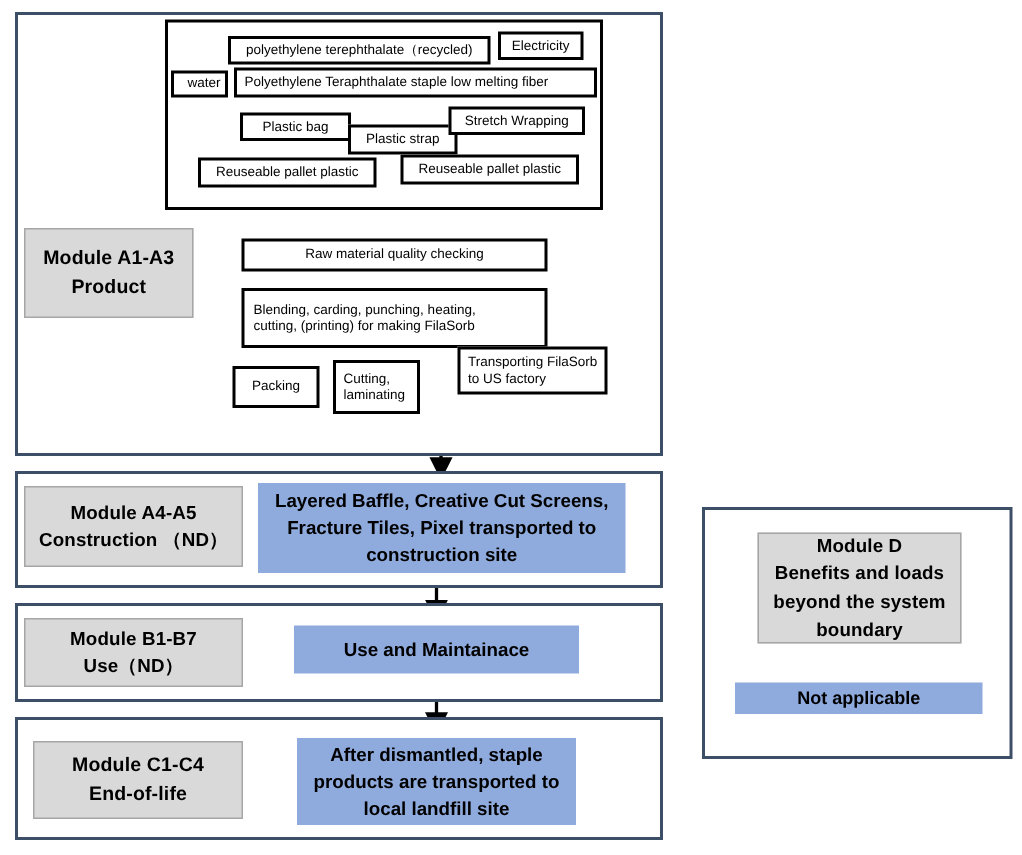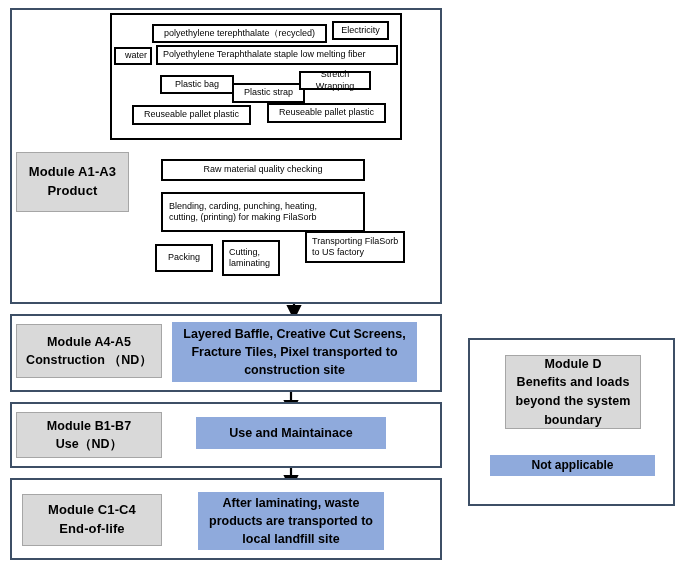--- a/index.html
+++ b/index.html
@@ -102,21 +102,21 @@
     padding-left: 5px;
   }
 
   
   #m-pet        { left: 40px;  top: 9px;   width: 175px; height: 19px; }
   #m-elec       { left: 220px; top: 6px;   width: 57px;  height: 19px; }
   #m-water      { left: 2px;   top: 32px;  width: 38px;  height: 18px; justify-content: flex-end; }
   #m-petfiber   { left: 44px;  top: 30px;  width: 242px; height: 20px; }
   #m-bag        { left: 48px;  top: 60px;  width: 74px;  height: 19px; }
   #m-strap      { left: 120px; top: 68px;  width: 73px;  height: 20px; }
-  #m-stretch    { left: 187px; top: 56px;  width: 72px;  height: 19px; }
+  #m-stretch    { left: 187px; top: 56px;  width: 91px;  height: 19px; }
   #m-pallet1    { left: 20px;  top: 90px;  width: 119px; height: 20px; }
   #m-pallet2    { left: 155px; top: 88px;  width: 119px; height: 20px; }
 
   
   #p-raw        { left: 161px; top: 159px; width: 204px; height: 22px; }
   #p-blend      { left: 161px; top: 192px; width: 204px; height: 40px;
                   justify-content: flex-start; text-align: left; padding-left: 6px; }
   #p-transport  { left: 305px; top: 231px; width: 100px; height: 32px;
                   justify-content: flex-start; text-align: left; padding-left: 5px; }
   #p-cutting    { left: 222px; top: 240px; width: 58px;  height: 36px;
@@ -254,21 +254,21 @@
 
   <div class="stage" id="stage-c1c4"></div>
 
   <div class="module-label" id="label-c1c4">
     <span>Module C1-C4</span>
     <span>End-of-life</span>
   </div>
 
   <div class="blue-box" id="blue-c1c4">
     <div>
-      <div>After laminating, waste</div>
+      <div>After dismantled, staple</div>
       <div>products are transported to</div>
       <div>local landfill site</div>
     </div>
   </div>
 
   <div class="stage" id="stage-d"></div>
 
   <div class="module-label" id="label-d">
     <span>Module D</span>
     <span>Benefits and loads</span>

